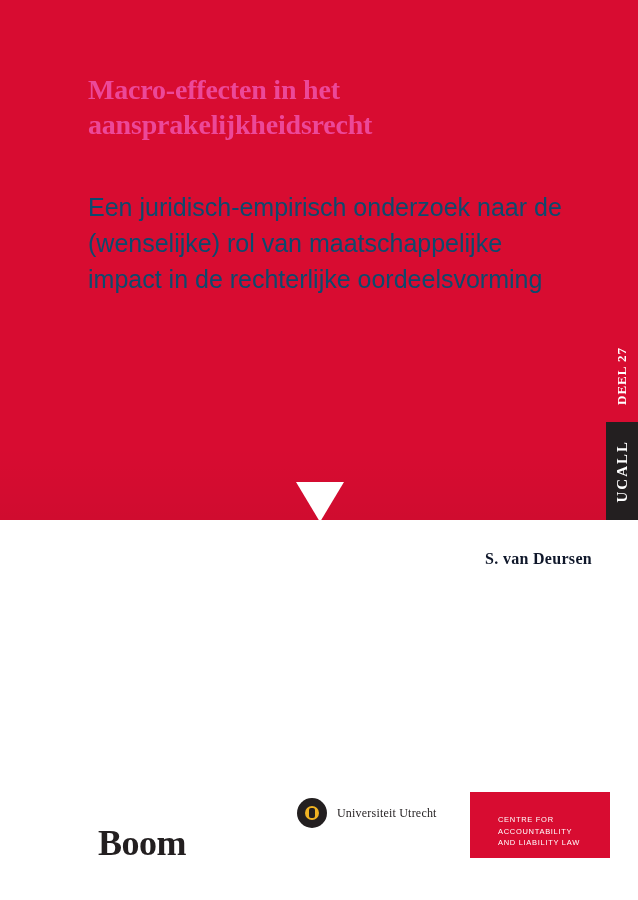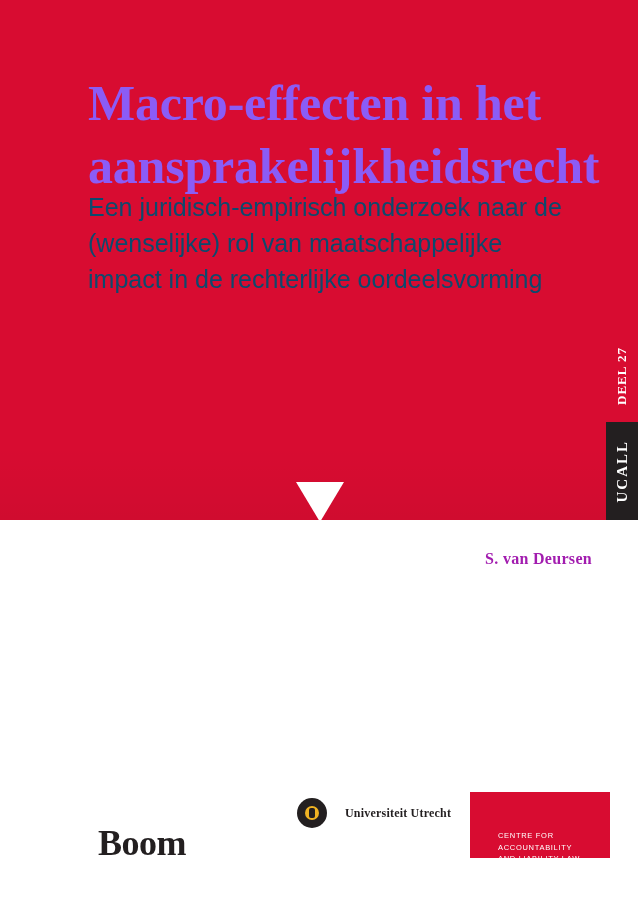--- a/index.html
+++ b/index.html
@@ -36,23 +36,23 @@
     height: 520px;
     background: linear-gradient(180deg, rgba(0,0,0,0.0) 0%, rgba(0,0,0,0.0) 86%, rgba(0,0,0,0.04) 100%);
   }
   .title {
     position: absolute;
     left: 88px;
     top: 72px;
     width: 470px;
     font-family: "Liberation Serif", serif;
     font-weight: bold;
-    font-size: 50px;
+    font-size: 28px;
     line-height: 1.26;
-    color: #8b5cf6;
+    color: #ec4899;
     letter-spacing: -0.2px;
   }
   .subtitle {
     position: absolute;
     left: 88px;
     top: 190px;
     width: 480px;
     font-family: "Liberation Sans", sans-serif;
     font-weight: normal;
     font-size: 25px;
@@ -120,43 +120,42 @@
     background: #ffffff;
   }
   
   .author {
     position: absolute;
     right: 46px;
     top: 550px;
     font-family: "Liberation Serif", serif;
     font-weight: bold;
     font-size: 16px;
-    color: #a21caf;
+    color: #0f172a;
     letter-spacing: 0.3px;
   }
   
   .publisher {
     position: absolute;
     left: 86px;
     top: 822px;
     font-family: "Liberation Serif", serif;
     font-weight: bold;
     font-size: 36px;
     color: #231f20;
     letter-spacing: -0.5px;
     margin-left: 12px;
   }
   .uu-logo {
     position: absolute;
     left: 297px;
     top: 798px;
     display: flex;
     align-items: center;
-    gap: 18px;
-    font-weight: bold;
+    gap: 10px;
   }
   .uu-mark {
     width: 30px;
     height: 30px;
     border-radius: 50%;
     background: #231f20;
     display: flex;
     align-items: center;
     justify-content: center;
   }
@@ -194,21 +193,20 @@
   }
   .ucall-box .lines {
     position: absolute;
     left: 28px;
     top: 22px;
     font-family: "Liberation Sans", sans-serif;
     font-size: 7.5px;
     line-height: 1.55;
     color: #ffffff;
     letter-spacing: 0.7px;
-    margin-top: 16px;
   }
 </style>
 </head>
 <body>
 
 <div class="cover">
 
   <div class="red-block"></div>
 
   <div class="title">Macro-effecten in het aansprakelijkheidsrecht</div>

